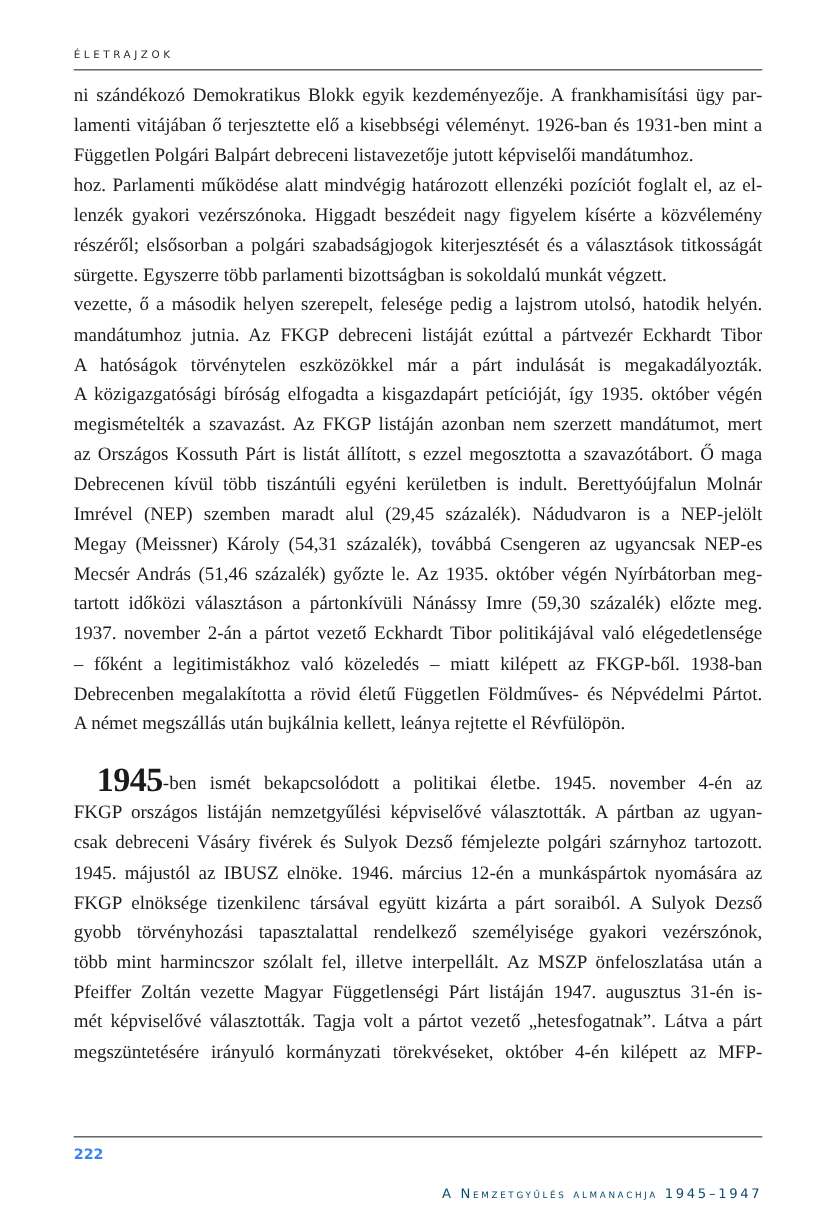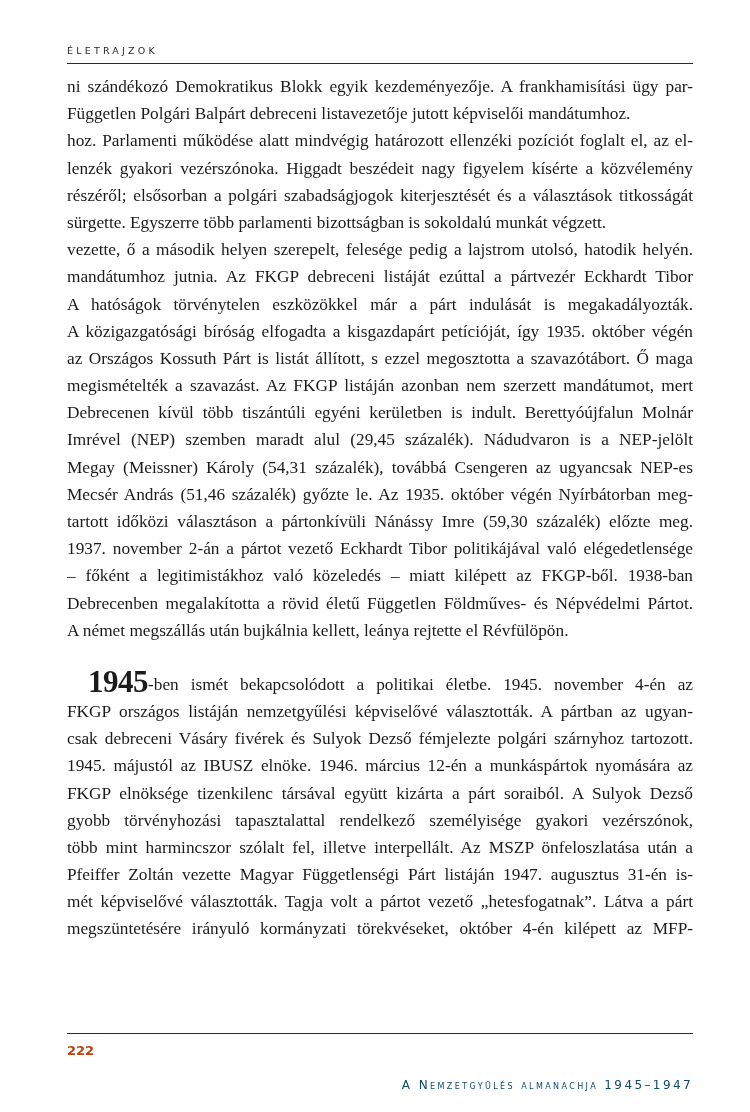--- a/index.html
+++ b/index.html
@@ -24,57 +24,58 @@
   .indent { padding-left: 21px; }
   .para-gap { height: 24px; }
   .dropyear {
     font-size: 31px; font-weight: bold; letter-spacing: -0.5px; line-height: 27px;
     vertical-align: -2px;
   }
   .line.big { height: 30px; line-height: 30px; }
   .rule-bottom { position: absolute; top: 1033px; left: 0; width: 626px; height: 0; border-top: 1.4px solid #2b2b2b; }
   .folio {
     position: absolute; top: 1043px; left: 0;
-    font-family: "DejaVu Sans", "Liberation Sans", sans-serif; font-weight: bold; font-size: 13px; color: #c2410c;
+    font-family: "DejaVu Sans", "Liberation Sans", sans-serif; font-weight: bold; font-size: 13px; color: #3b82f6;
   }
   .book-title {
     position: absolute; top: 1042px; right: 0;
     font-family: "DejaVu Sans", "Liberation Sans", sans-serif; font-size: 12px; letter-spacing: 2.4px; color: #0c4a6e;
     font-variant: small-caps;
     margin-top: 36px;
   }
 </style>
 </head>
 <body>
 
 <div class="page">
   <div class="running-head">ÉLETRAJZOK</div>
   <div class="rule-top"></div>
 
   <div class="body-text">
 
     <div>
       <div class="line">ni szándékozó Demokratikus Blokk egyik kezdeményezője. A frankhamisítási ügy par-</div>
+      <div class="line">lamenti vitájában ő terjesztette elő a kisebbségi véleményt. 1926-ban és 1931-ben mint a</div>
       <div class="line last">Független Polgári Balpárt debreceni listavezetője jutott képviselői mandátumhoz.</div>
     </div>
 
     <div>
       <div class="line">hoz. Parlamenti működése alatt mindvégig határozott ellenzéki pozíciót foglalt el, az el-</div>
       <div class="line">lenzék gyakori vezérszónoka. Higgadt beszédeit nagy figyelem kísérte a közvélemény</div>
       <div class="line">részéről; elsősorban a polgári szabadságjogok kiterjesztését és a választások titkosságát</div>
       <div class="line last">sürgette. Egyszerre több parlamenti bizottságban is sokoldalú munkát végzett.</div>
     </div>
 
     <div>
       <div class="line">vezette, ő a második helyen szerepelt, felesége pedig a lajstrom utolsó, hatodik helyén.</div>
       <div class="line">mandátumhoz jutnia. Az FKGP debreceni listáját ezúttal a pártvezér Eckhardt Tibor</div>
       <div class="line">A hatóságok törvénytelen eszközökkel már a párt indulását is megakadályozták.</div>
       <div class="line">A közigazgatósági bíróság elfogadta a kisgazdapárt petícióját, így 1935. október végén</div>
+      <div class="line">megismételték a szavazást. Az FKGP listáján azonban nem szerzett mandátumot, mert</div>
       <div class="line">az Országos Kossuth Párt is listát állított, s ezzel megosztotta a szavazótábort. Ő maga</div>
-      <div class="line">megismételték a szavazást. Az FKGP listáján azonban nem szerzett mandátumot, mert</div>
       <div class="line">Debrecenen kívül több tiszántúli egyéni kerületben is indult. Berettyóújfalun Molnár</div>
       <div class="line">Imrével (NEP) szemben maradt alul (29,45 százalék). Nádudvaron is a NEP-jelölt</div>
       <div class="line">Megay (Meissner) Károly (54,31 százalék), továbbá Csengeren az ugyancsak NEP-es</div>
       <div class="line">Mecsér András (51,46 százalék) győzte le. Az 1935. október végén Nyírbátorban meg-</div>
       <div class="line">tartott időközi választáson a pártonkívüli Nánássy Imre (59,30 százalék) előzte meg.</div>
       <div class="line">1937. november 2-án a pártot vezető Eckhardt Tibor politikájával való elégedetlensége</div>
       <div class="line">– főként a legitimistákhoz való közeledés – miatt kilépett az FKGP-ből. 1938-ban</div>
       <div class="line">Debrecenben megalakította a rövid életű Független Földműves- és Népvédelmi Pártot.</div>
       <div class="line last">A német megszállás után bujkálnia kellett, leánya rejtette el Révfülöpön.</div>
     </div>

